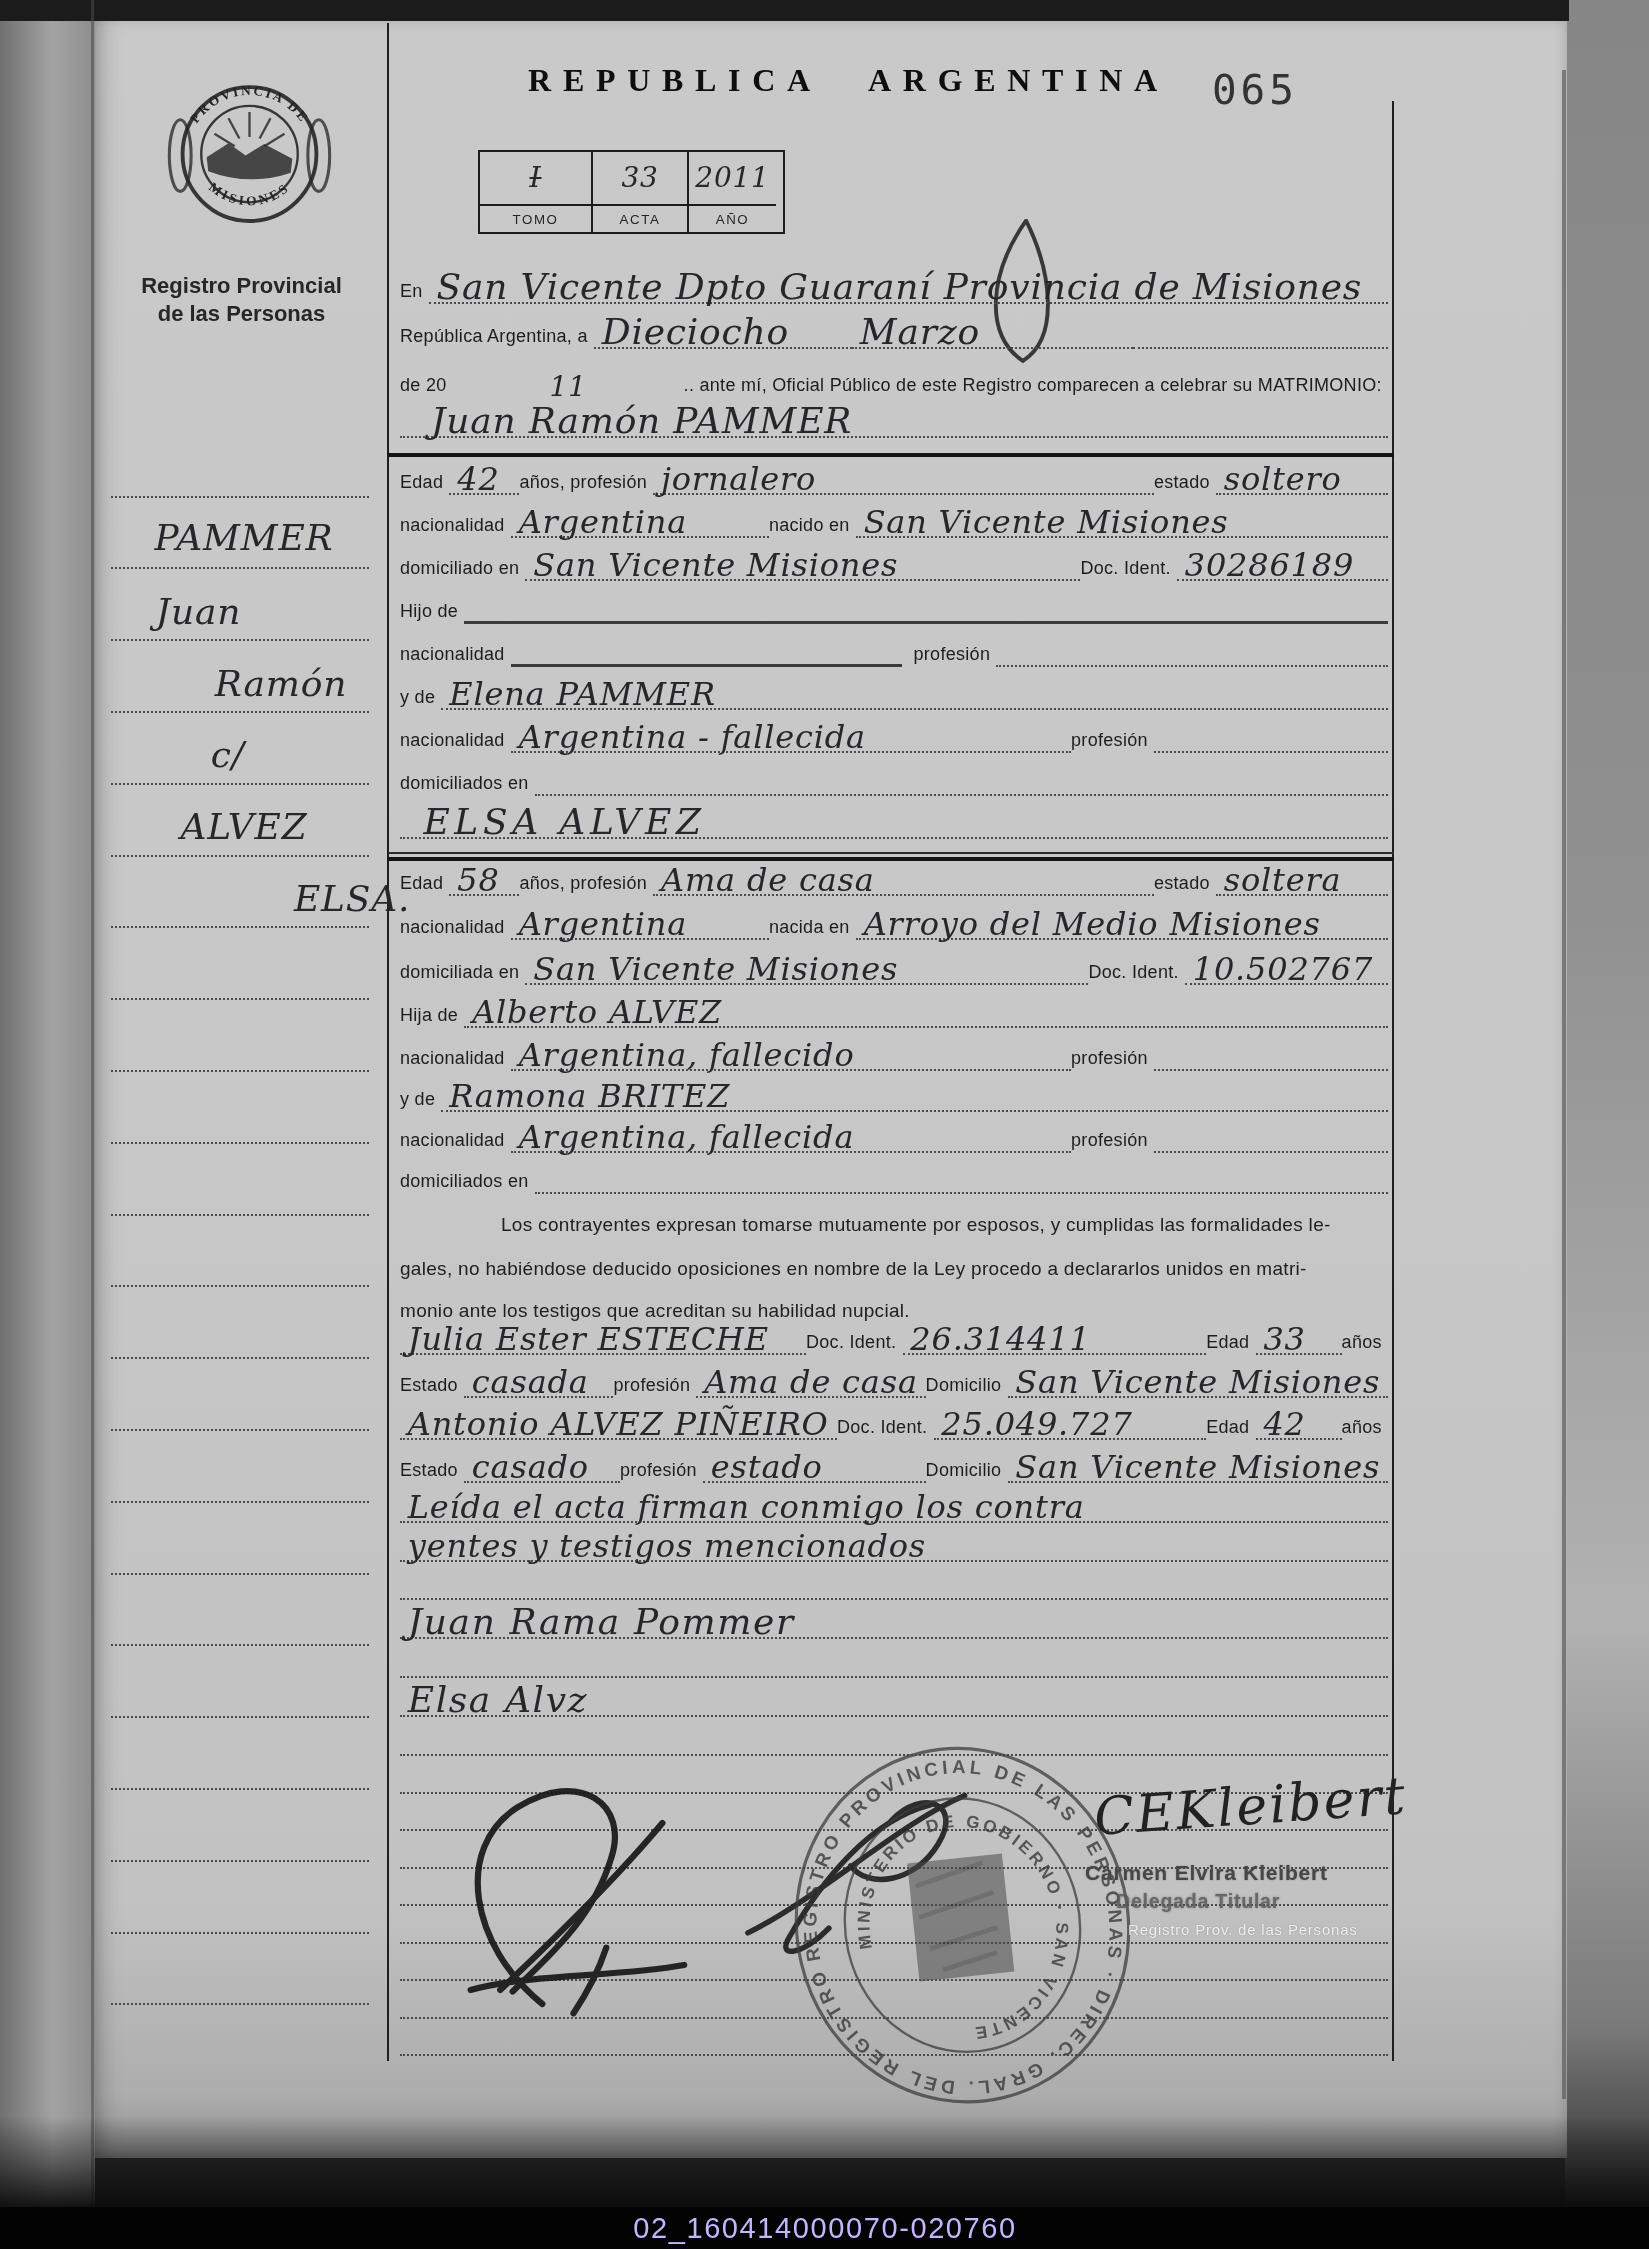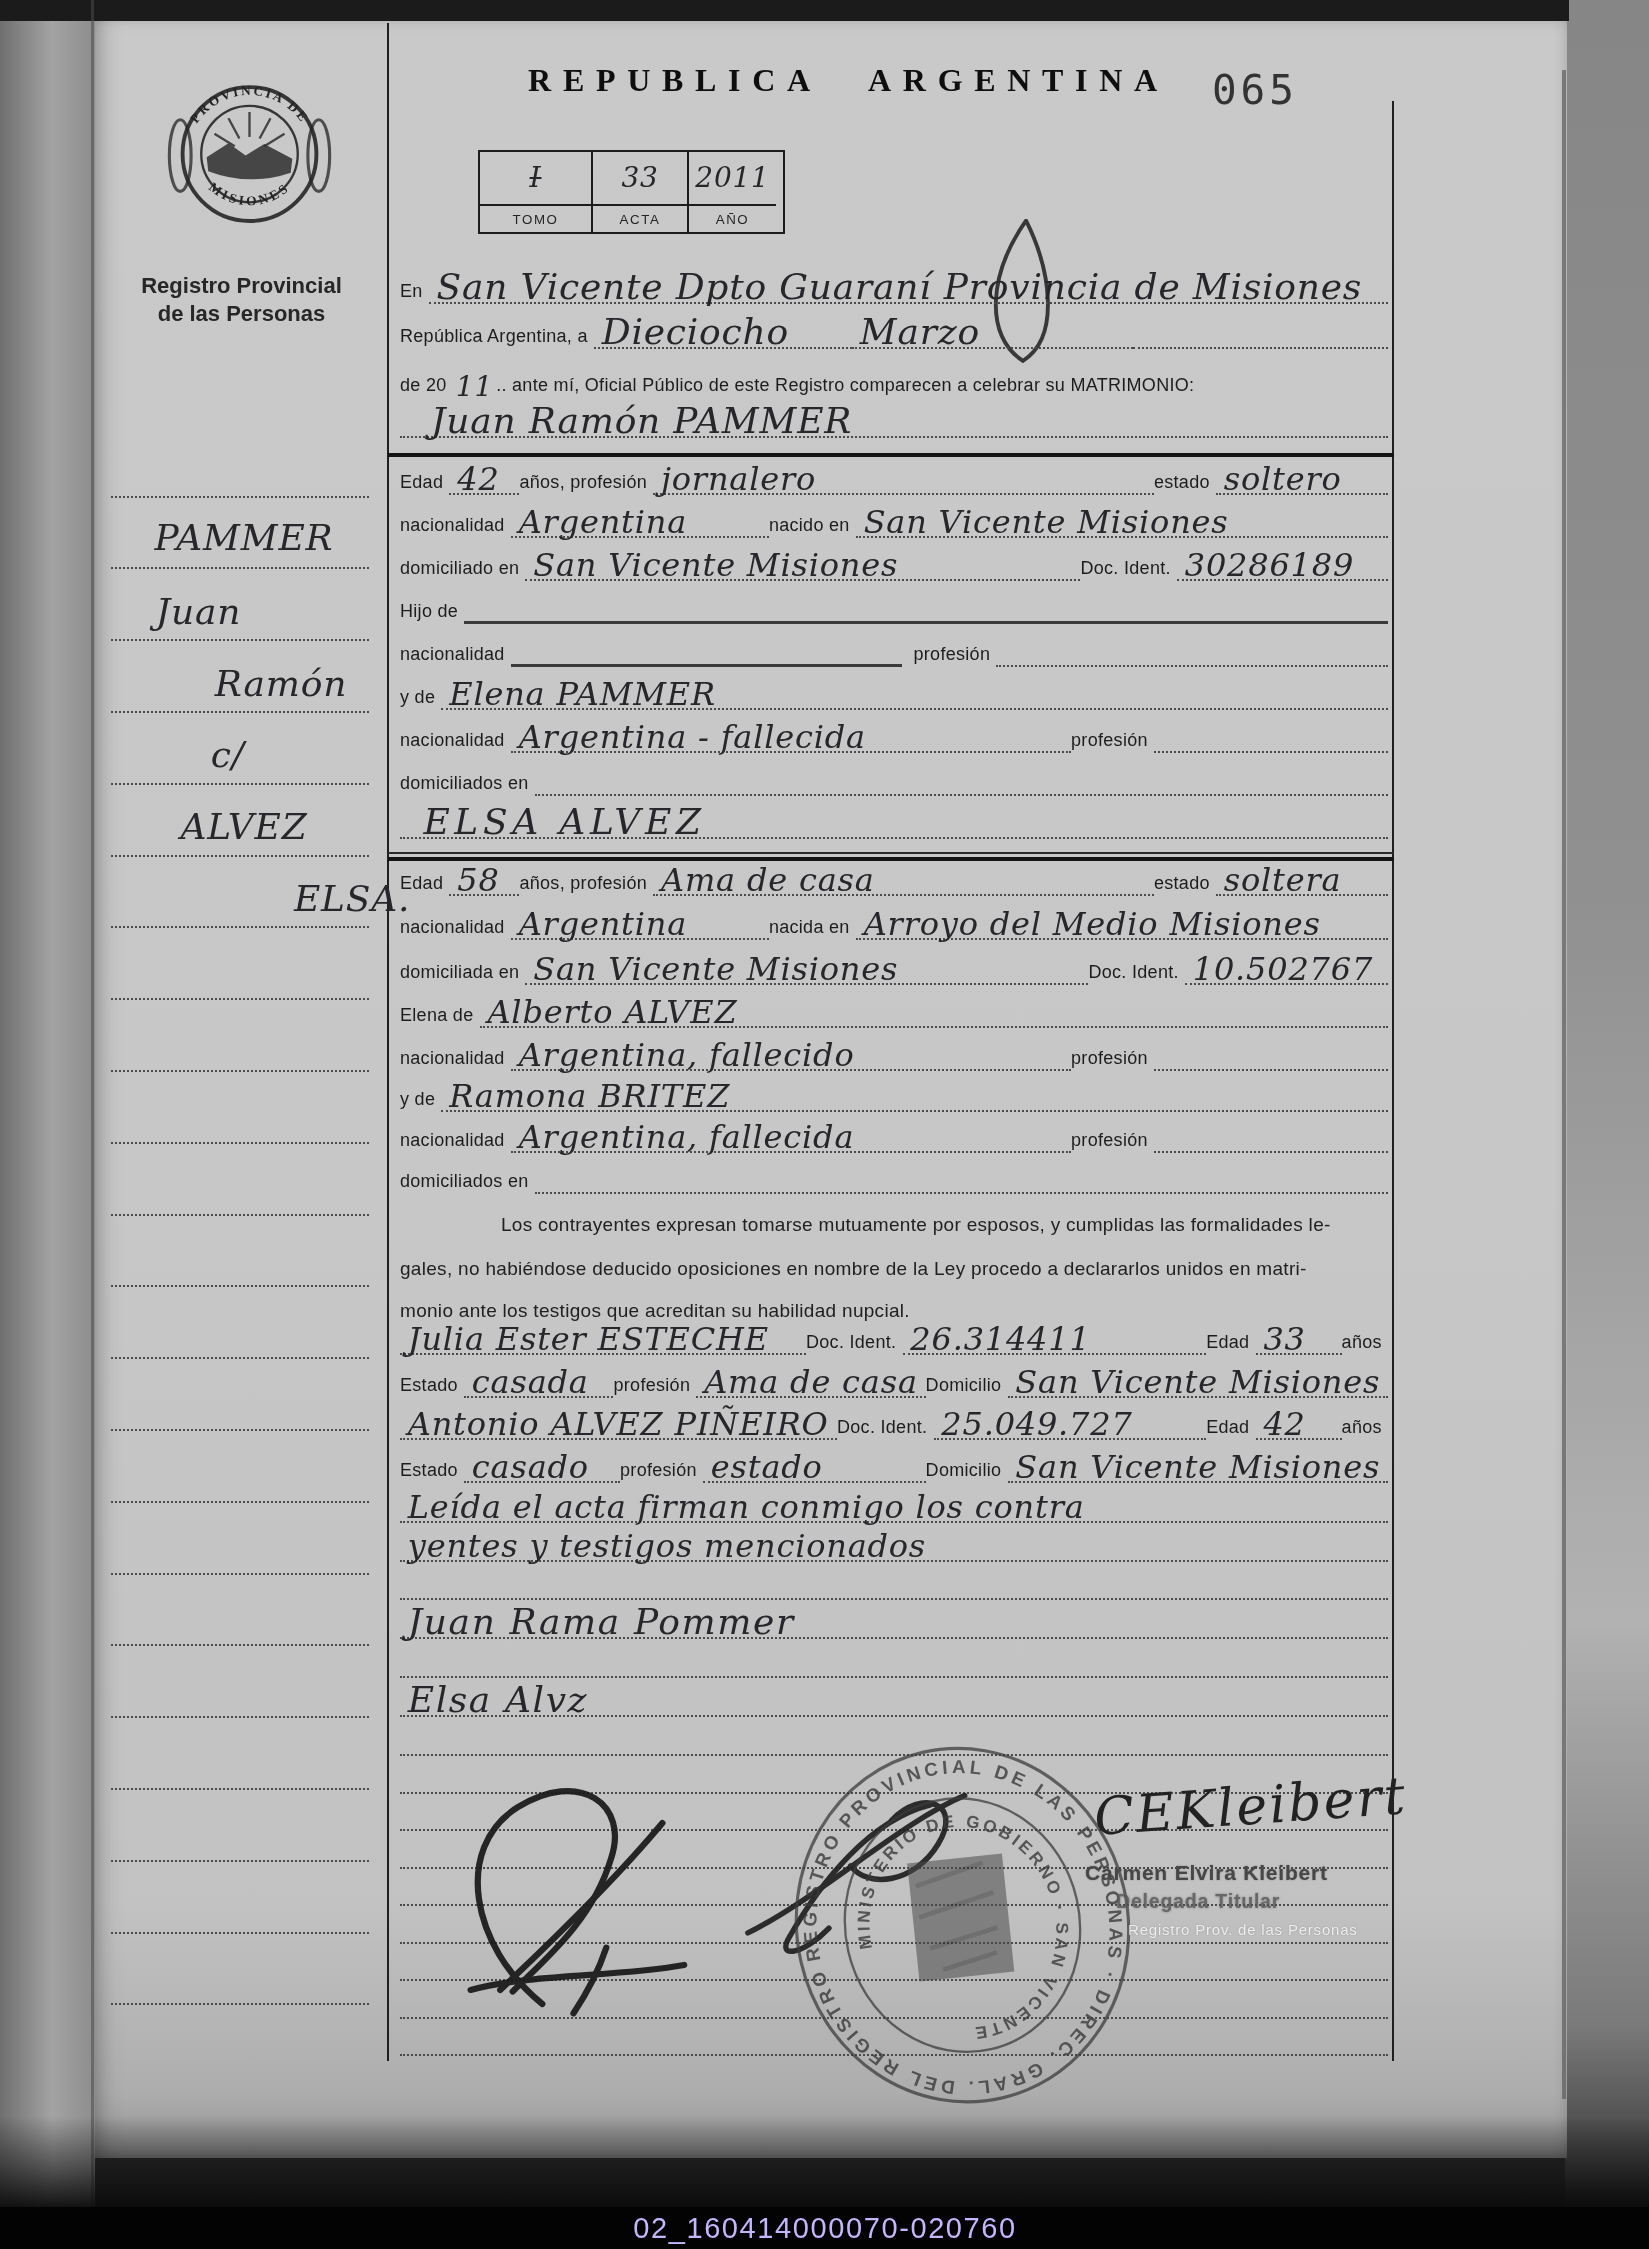--- a/index.html
+++ b/index.html
@@ -44,21 +44,21 @@
        font-weight:bold;line-height:1.25;}
   
   .mline{position:absolute;left:111px;width:258px;border-bottom:2.3px dotted #4a4a4a;height:0;}
   .mname{position:absolute;left:117px;width:254px;text-align:center;}
   
   .hw{font-family:"DejaVu Serif",serif;font-style:italic;color:#26262b;font-size:32px;
       line-height:.8;white-space:nowrap;padding:0 7.8px;letter-spacing:0.8px;}
   .hw.big{font-size:36px;}
   .hw.med{font-size:28px;}
   .hw.sig{font-size:36px;letter-spacing:1.6px;}
-  .row{position:absolute;left:400px;width:988px;display:flex;align-items:flex-end;height:42px;}
+  .row{position:absolute;left:400px;width:988px;display:flex;align-items:flex-end;height:42px;justify-content:space-between;}
   .lbl{font-size:18px;color:#1d1d1d;white-space:nowrap;padding:0 6.2px 2.3px 0;letter-spacing:0.3px;}
   .seg{border-bottom:2.3px dotted #4a4a4a;display:flex;align-items:flex-end;}
   .seg.grow{flex:1;}
   .fill{flex:1;border-bottom:2.3px dotted #4a4a4a;min-width:20px;align-self:stretch;}
   .fill.solid{border-bottom:3.1px solid #3a3a3a;}
   .sp{flex:1;}
   .bline{position:absolute;left:400px;width:988px;border-bottom:2.3px dotted #4a4a4a;height:0;}
   .para{position:absolute;left:400px;width:988px;font-size:19px;color:#212121;letter-spacing:0.3px;}
   
   .off-name{position:absolute;left:1085px;width:281px;font-size:21px;font-weight:bold;color:#474747;
@@ -301,21 +301,21 @@
     <div class="seg grow">
         <span class="hw">San Vicente Misiones</span>
         <span class="sp"></span>
       </div>
     <span class="lbl">Doc. Ident.</span>
     <div class="seg" style="width:203px">
         <span class="hw">10.502767</span>
       </div>
   </div>
   <div class="row" style="top:986px">
-    <span class="lbl">Elena de</span>
+    <span class="lbl">Hija de</span>
     <div class="seg grow">
         <span class="hw">Alberto ALVEZ</span>
         <span class="sp"></span>
       </div>
   </div>
   <div class="row" style="top:1029px">
     <span class="lbl">nacionalidad</span>
     <div class="seg grow">
         <span class="hw">Argentina, fallecido</span>
         <span class="sp"></span>

